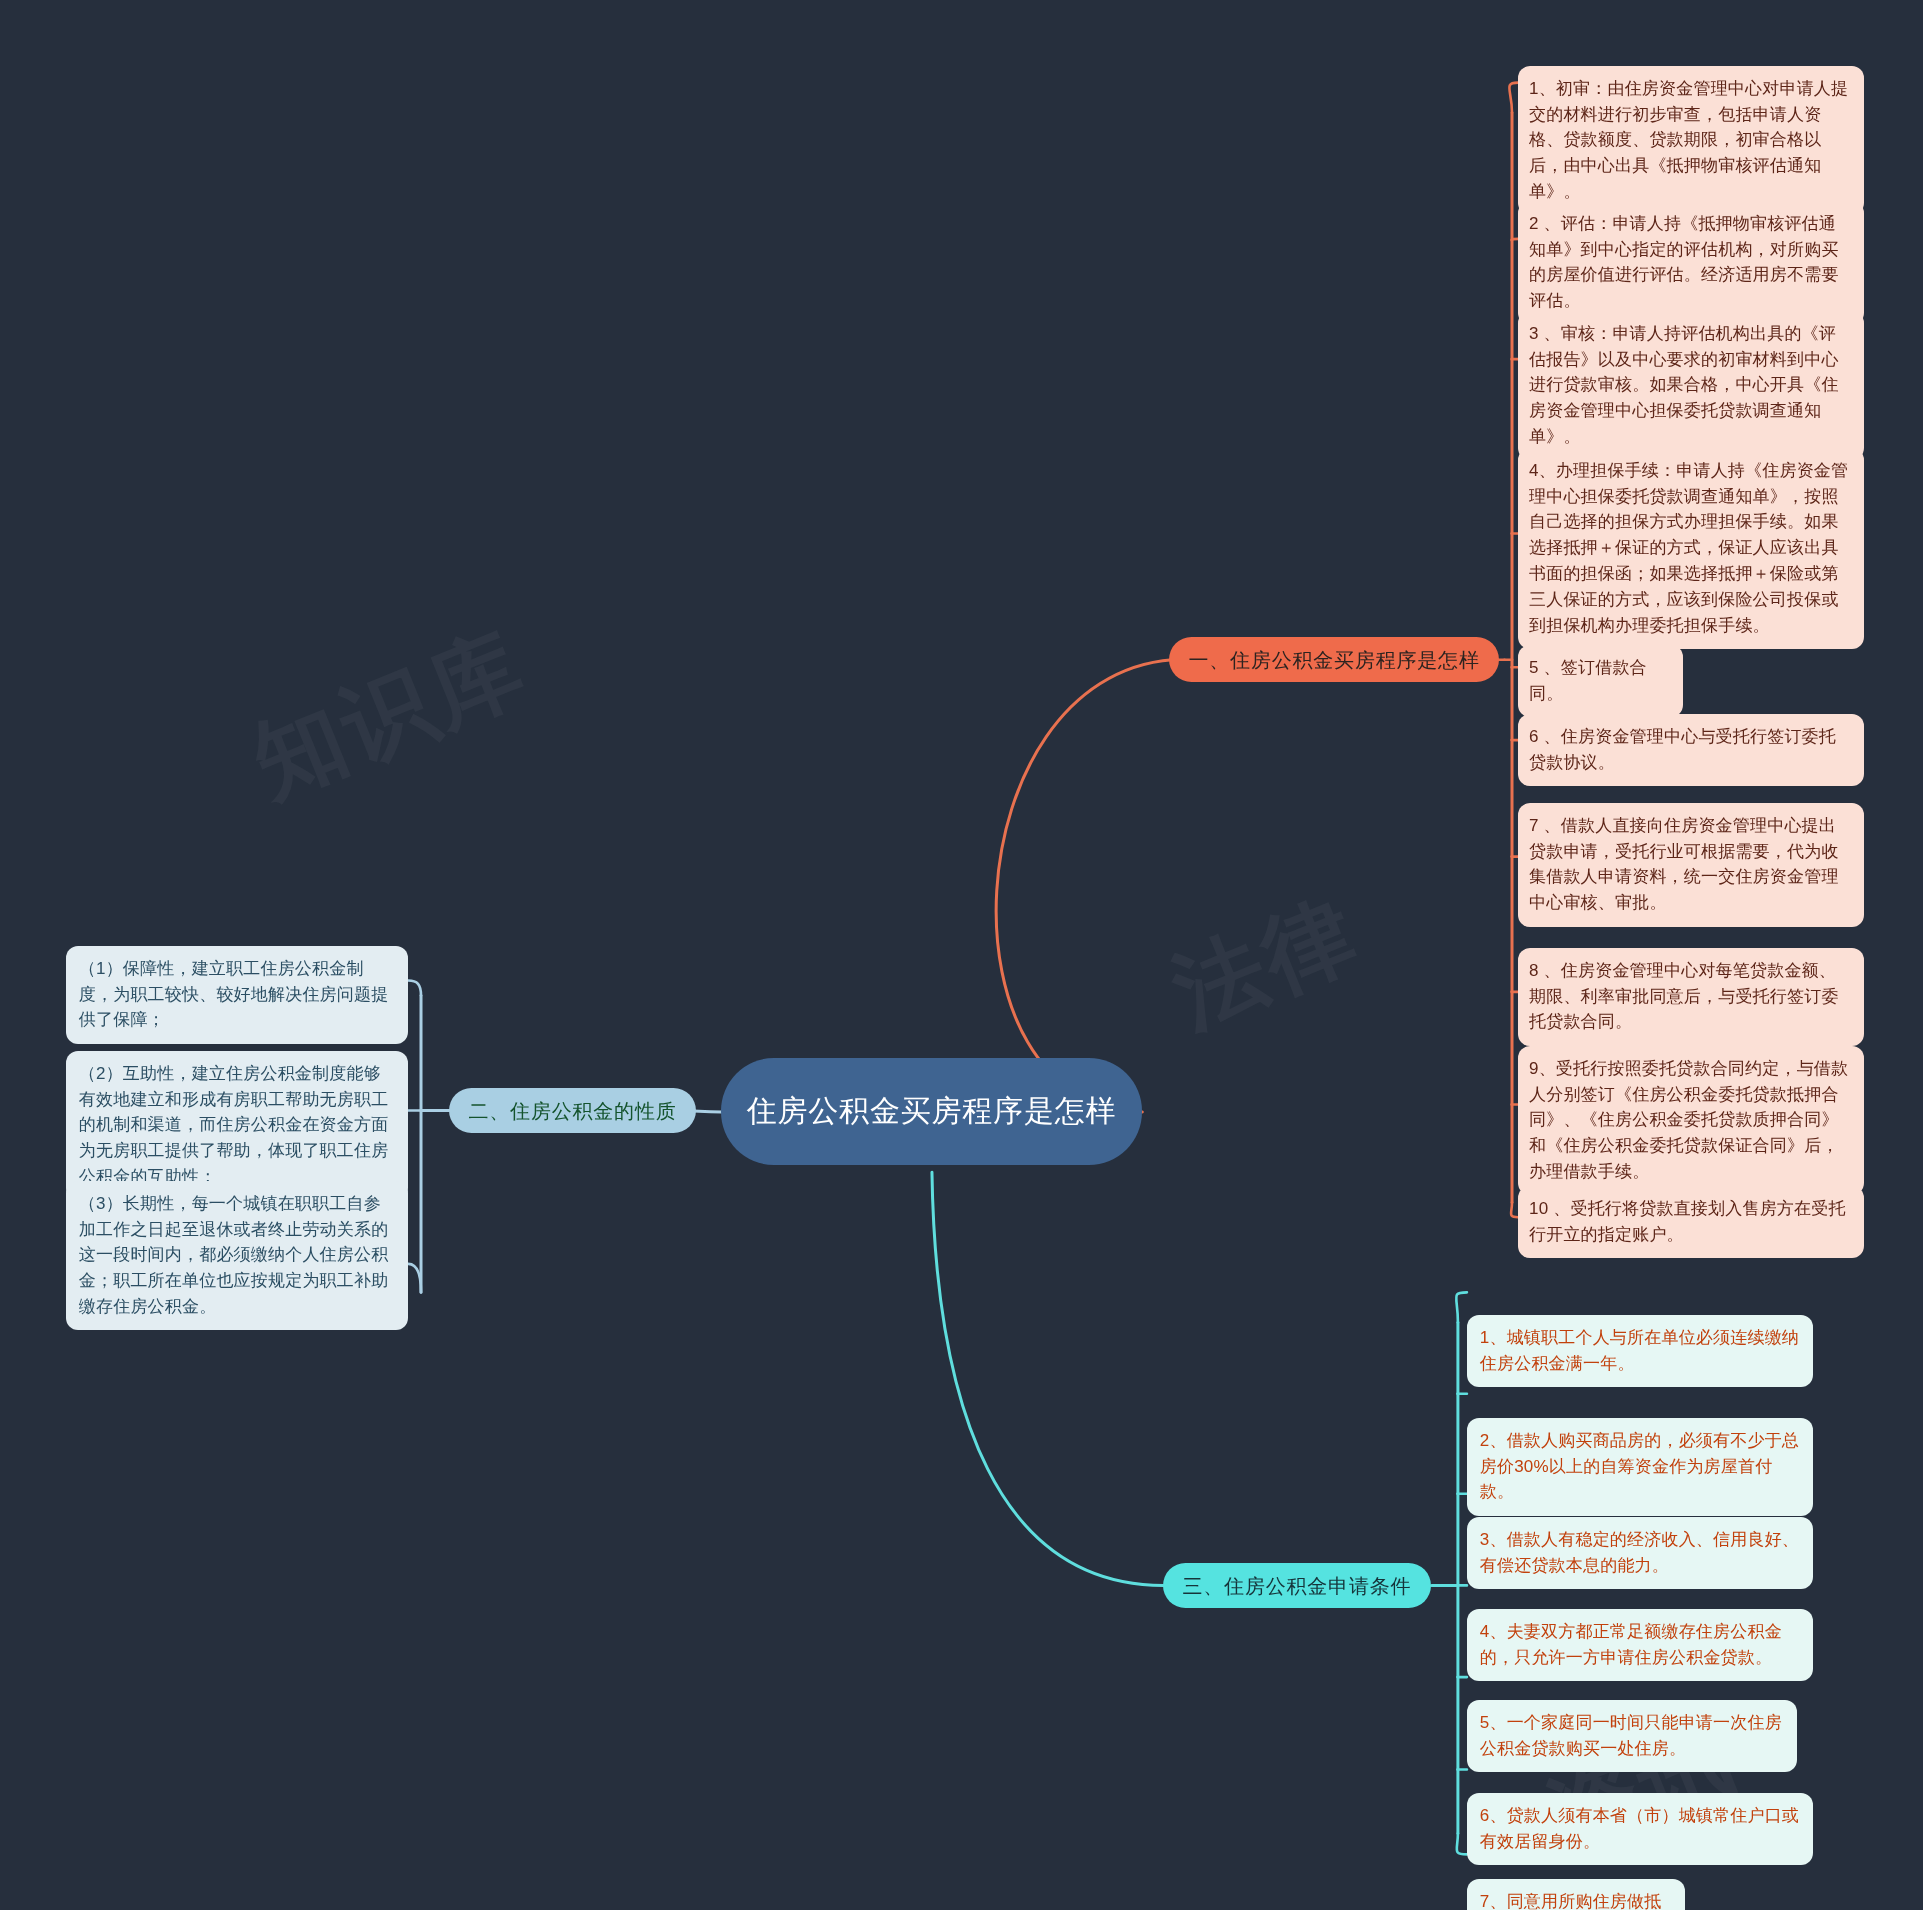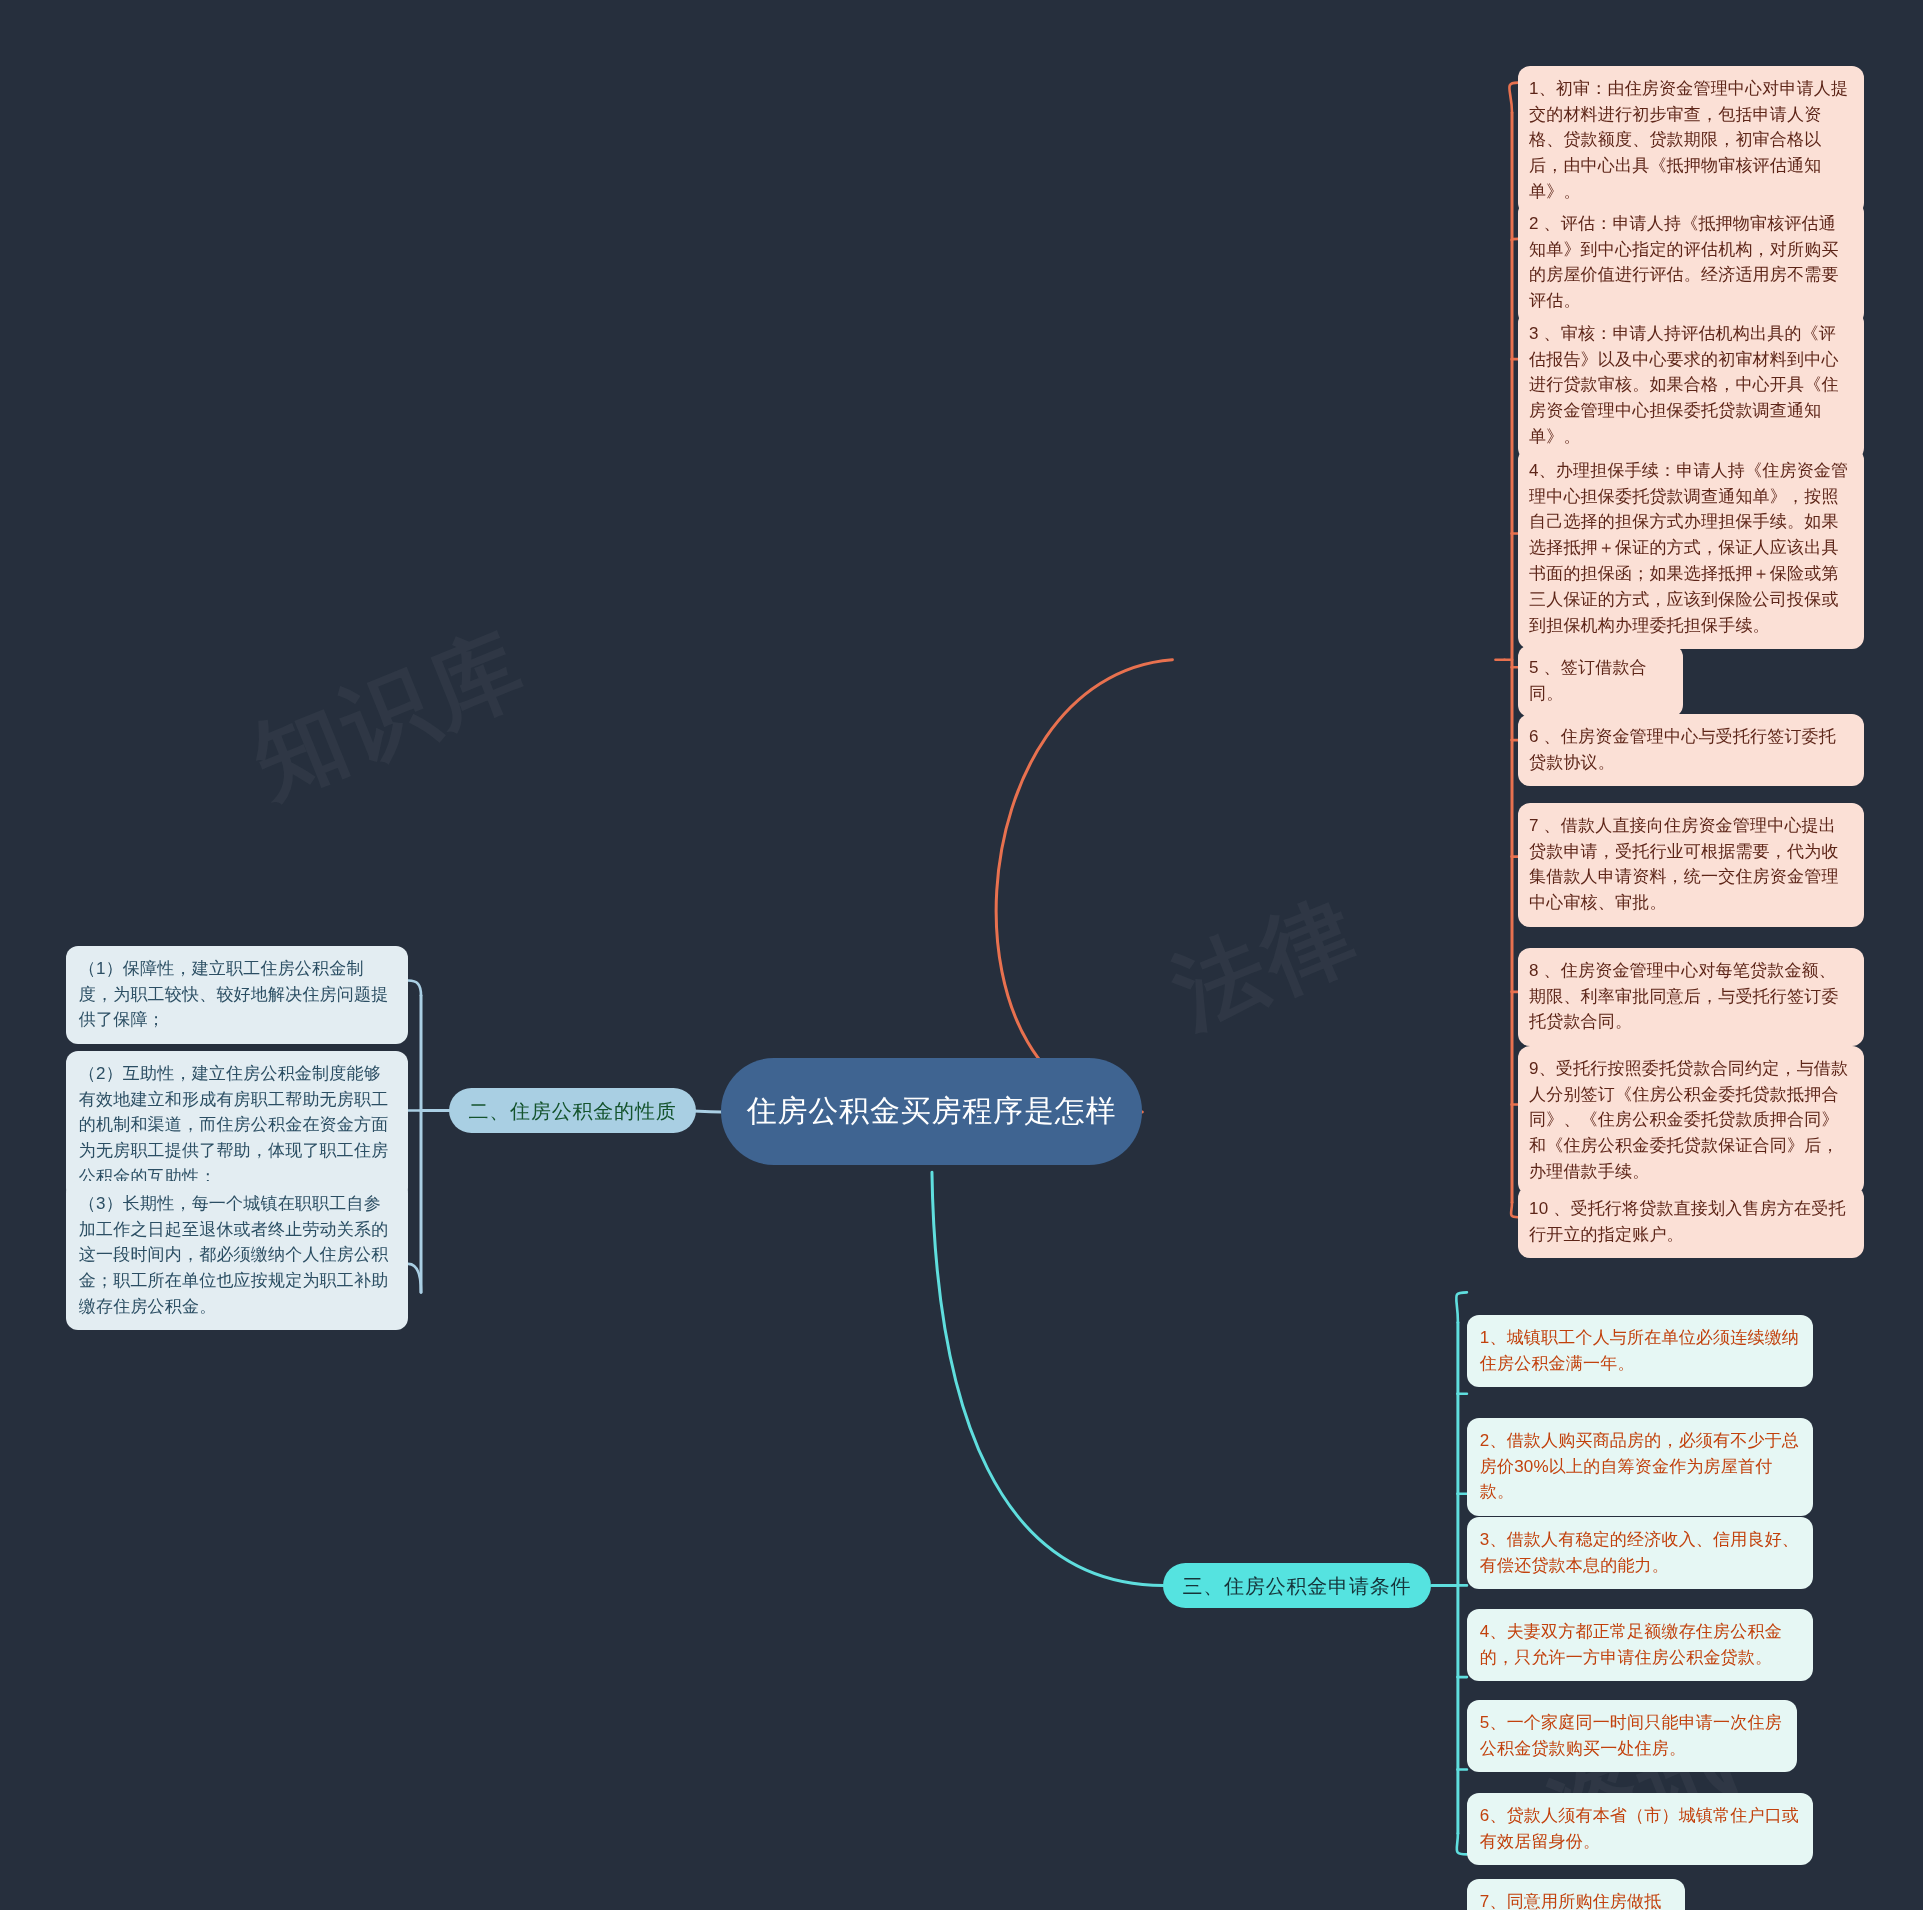--- a/index.html
+++ b/index.html
@@ -130,20 +130,23 @@
   </svg>
 
   <div class="watermark" style="left:248px; top:654px;">知识库</div>
   <div class="watermark" style="left:1172px; top:902px;">法律</div>
   <div class="watermark" style="left:1548px; top:1728px;">资讯</div>
 
   <div class="node root" style="left:721px; top:1058px; width:421px; height:107px;">
     <span>住房公积金买房程序是怎样</span>
   </div>
 
+  <div class="node branch branch-orange" style="left:1169px; top:637px; height:45px;">
+    <span>一、住房公积金买房程序是怎样</span>
+  </div>
 
   <div class="node leaf leaf-orange" style="left:1518px; top:66px; width:346px;">
     <span>1、初审：由住房资金管理中心对申请人提交的材料进行初步审查，包括申请人资格、贷款额度、贷款期限，初审合格以后，由中心出具《抵押物审核评估通知单》。</span>
   </div>
   <div class="node leaf leaf-orange" style="left:1518px; top:201px; width:346px;">
     <span>2 、评估：申请人持《抵押物审核评估通知单》到中心指定的评估机构，对所购买的房屋价值进行评估。经济适用房不需要评估。</span>
   </div>
   <div class="node leaf leaf-orange" style="left:1518px; top:311px; width:346px;">
     <span>3 、审核：申请人持评估机构出具的《评估报告》以及中心要求的初审材料到中心进行贷款审核。如果合格，中心开具《住房资金管理中心担保委托贷款调查通知单》。</span>
   </div>

